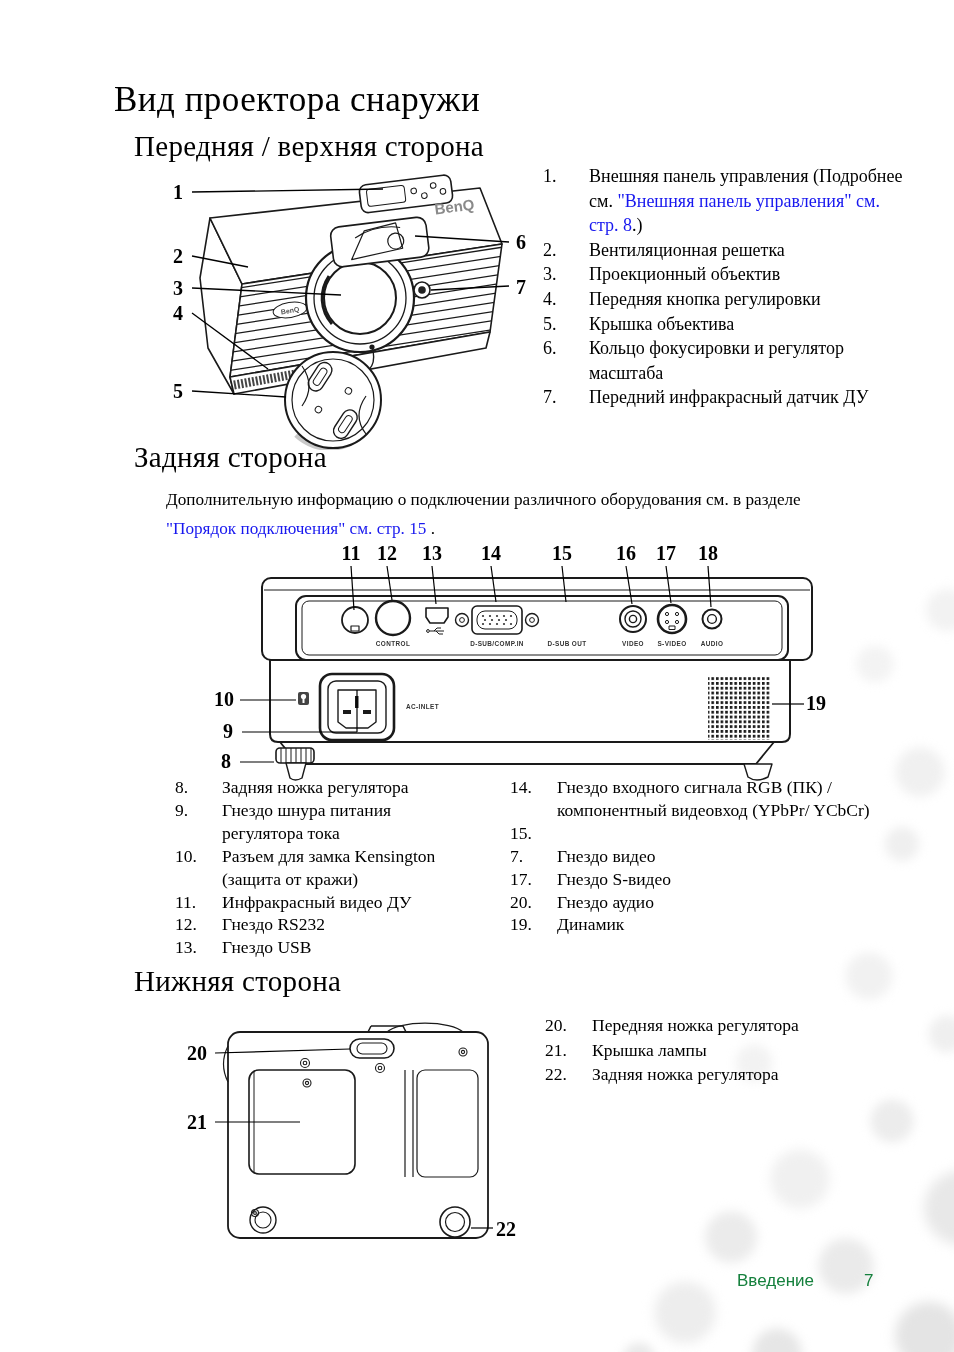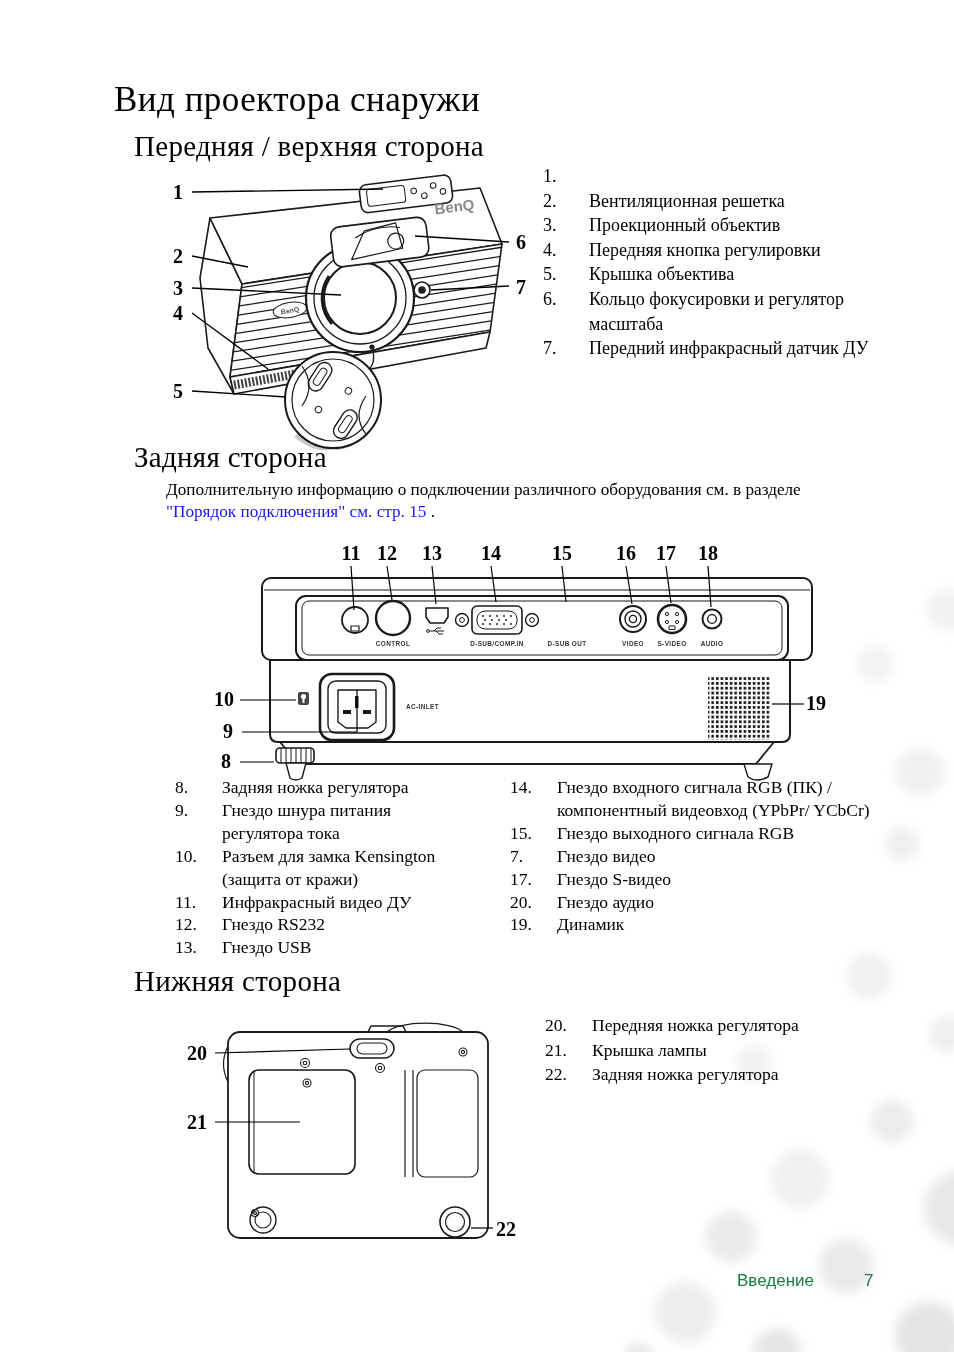--- a/index.html
+++ b/index.html
@@ -34,21 +34,21 @@
   .abs { position:absolute; z-index:1; }
   h1 { font-size:35px; font-weight:400; letter-spacing:0.5px; }
   h2 { font-size:29px; font-weight:400; letter-spacing:0.3px; }
   .list { font-size:18px; line-height:24.6px; }
   .list2 { font-size:17.5px; line-height:22.9px; }
   .list3 { font-size:17.5px; line-height:24.5px; }
   .row { display:flex; }
   .num { width:46px; flex:0 0 46px; }
   .num2 { width:47px; flex:0 0 47px; }
   .txt { flex:1; }
-  .para { font-size:17.2px; line-height:22px; }
+  .para { font-size:17.2px; line-height:29px;margin-top:6px; }
   a.lnk { color:#1818ef; text-decoration:none; cursor:pointer; }
   .footer { font-family:"Liberation Sans", sans-serif; font-size:17px; color:#15803d; }
   svg text.callout { font-family:"Liberation Serif", serif; font-weight:bold; font-size:20px; fill:#000; }
   svg text.portlbl { font-family:"Liberation Sans", sans-serif; font-weight:bold; font-size:6.4px; fill:#333; letter-spacing:0.4px; }
   svg { display:block; }
 </style>
 </head>
 <body>
 
 <div class="tex" id="tex2"></div>
@@ -157,20 +157,21 @@
       <path d="M42,219 L136,225"></path>
       <path d="M359,70 L265,64"></path>
       <path d="M359,114 L281,118"></path>
     </g>
   </g>
 </svg>
 
 <div class="abs list" style="left:543px; top:164px; width:370px;">
   <div class="row">
     <span class="num">1.</span>
+    <span class="txt" style="width:314px;"><span>Внешняя панель управления (Подробнее см. </span><a class="lnk">"Внешняя панель управления" см. стр. 8</a><span>.)</span></span>
   </div>
   <div class="row">
       <span class="num">2.</span>
       <span class="txt">Вентиляционная решетка</span>
     </div>
   <div class="row">
       <span class="num">3.</span>
       <span class="txt">Проекционный объектив</span>
     </div>
   <div class="row">
@@ -402,21 +403,20 @@
     </div>
 </div>
 
 <div class="abs list2" style="left:510px; top:776px; width:420px;">
   <div class="row">
       <span class="num2">14.</span>
       <span class="txt" style="max-width:358px;">Гнездо входного сигнала RGB (ПК) / компонентный видеовход (YPbPr/ YCbCr)</span>
     </div>
   <div class="row">
       <span class="num2">15.</span>
-      <span class="txt">Гнездо выходного сигнала RGB</span>
     </div>
   <div class="row">
       <span class="num2">7.</span>
       <span class="txt">Гнездо видео</span>
     </div>
   <div class="row">
       <span class="num2">17.</span>
       <span class="txt">Гнездо S-видео</span>
     </div>
   <div class="row">

